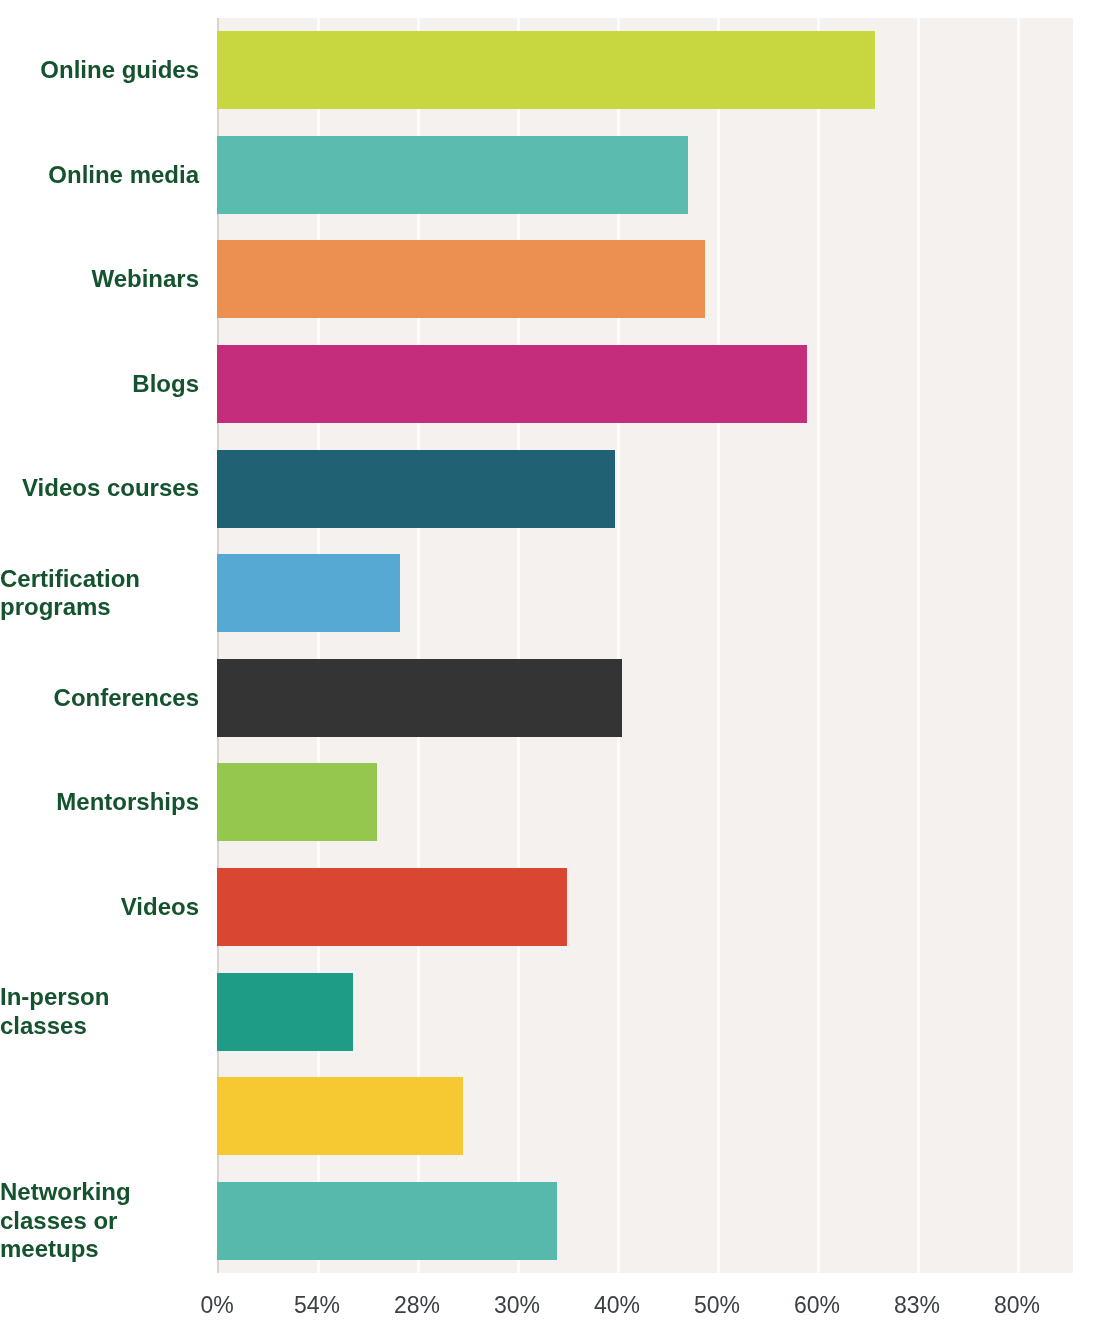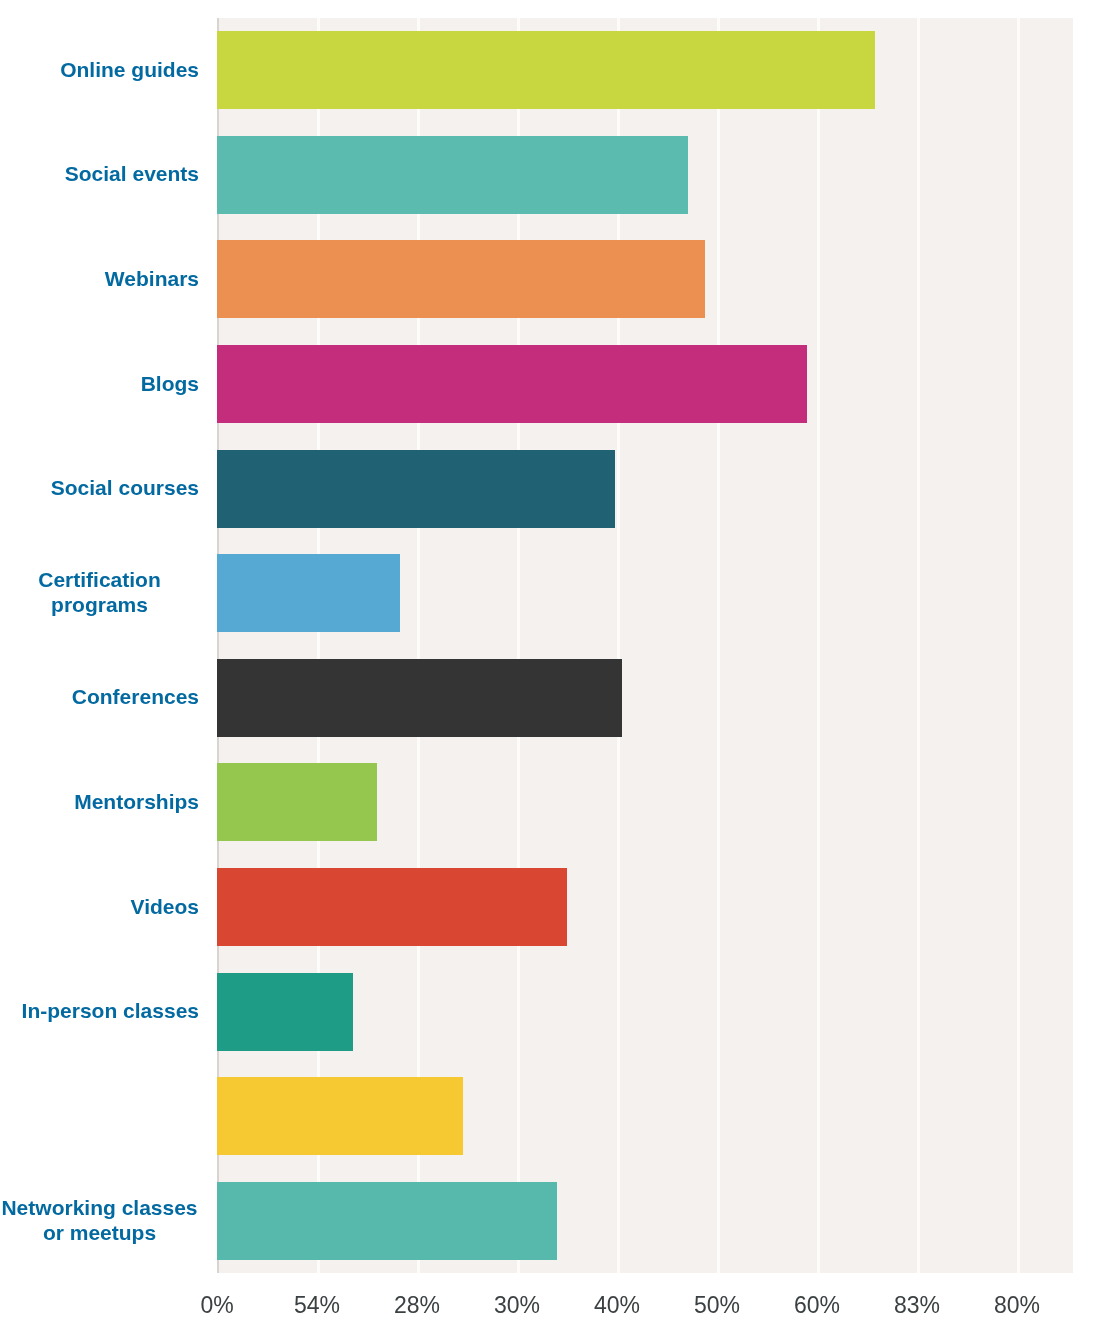--- a/index.html
+++ b/index.html
@@ -63,24 +63,24 @@
     height: 1255px;
   }
   .ylabel {
     position: absolute;
     left: 0;
     width: 207px;
     height: 104.58px;
     display: flex;
     align-items: center;
     justify-content: flex-end;
-    text-align: center;
+    text-align: left;
     padding-right: 8px;
-    color: #0369a1;
-    font-size: 21px;
+    color: #14532d;
+    font-size: 24px;
     font-weight: bold;
     line-height: 1.18;
   }
 
   
   #xlabels {
     position: absolute;
     left: 0;
     top: 1292px;
     width: 1098px;
@@ -97,24 +97,24 @@
     font-weight: normal;
   }
 </style>
 </head>
 <body>
 
 <div id="chart-root">
 
   <div id="ylabels">
       <div class="ylabel" style="top: 0px;">Online guides</div>
-      <div class="ylabel" style="top: 104.583px;">Social events</div>
+      <div class="ylabel" style="top: 104.583px;">Online media</div>
       <div class="ylabel" style="top: 209.167px;">Webinars</div>
       <div class="ylabel" style="top: 313.75px; padding-left: 28px;">Blogs</div>
-      <div class="ylabel" style="top: 418.333px;">Social courses</div>
+      <div class="ylabel" style="top: 418.333px;">Videos courses</div>
       <div class="ylabel" style="top: 522.917px;">Certification programs</div>
       <div class="ylabel" style="top: 627.5px;">Conferences</div>
       <div class="ylabel" style="top: 732.083px;">Mentorships</div>
       <div class="ylabel" style="top: 836.667px;">Videos</div>
       <div class="ylabel" style="top: 941.25px;">In-person classes</div>
       <div class="ylabel" style="top: 1150.42px;">Networking classes or meetups</div>
     </div>
 
   <div id="plot-area">
     <div id="gridlines">

